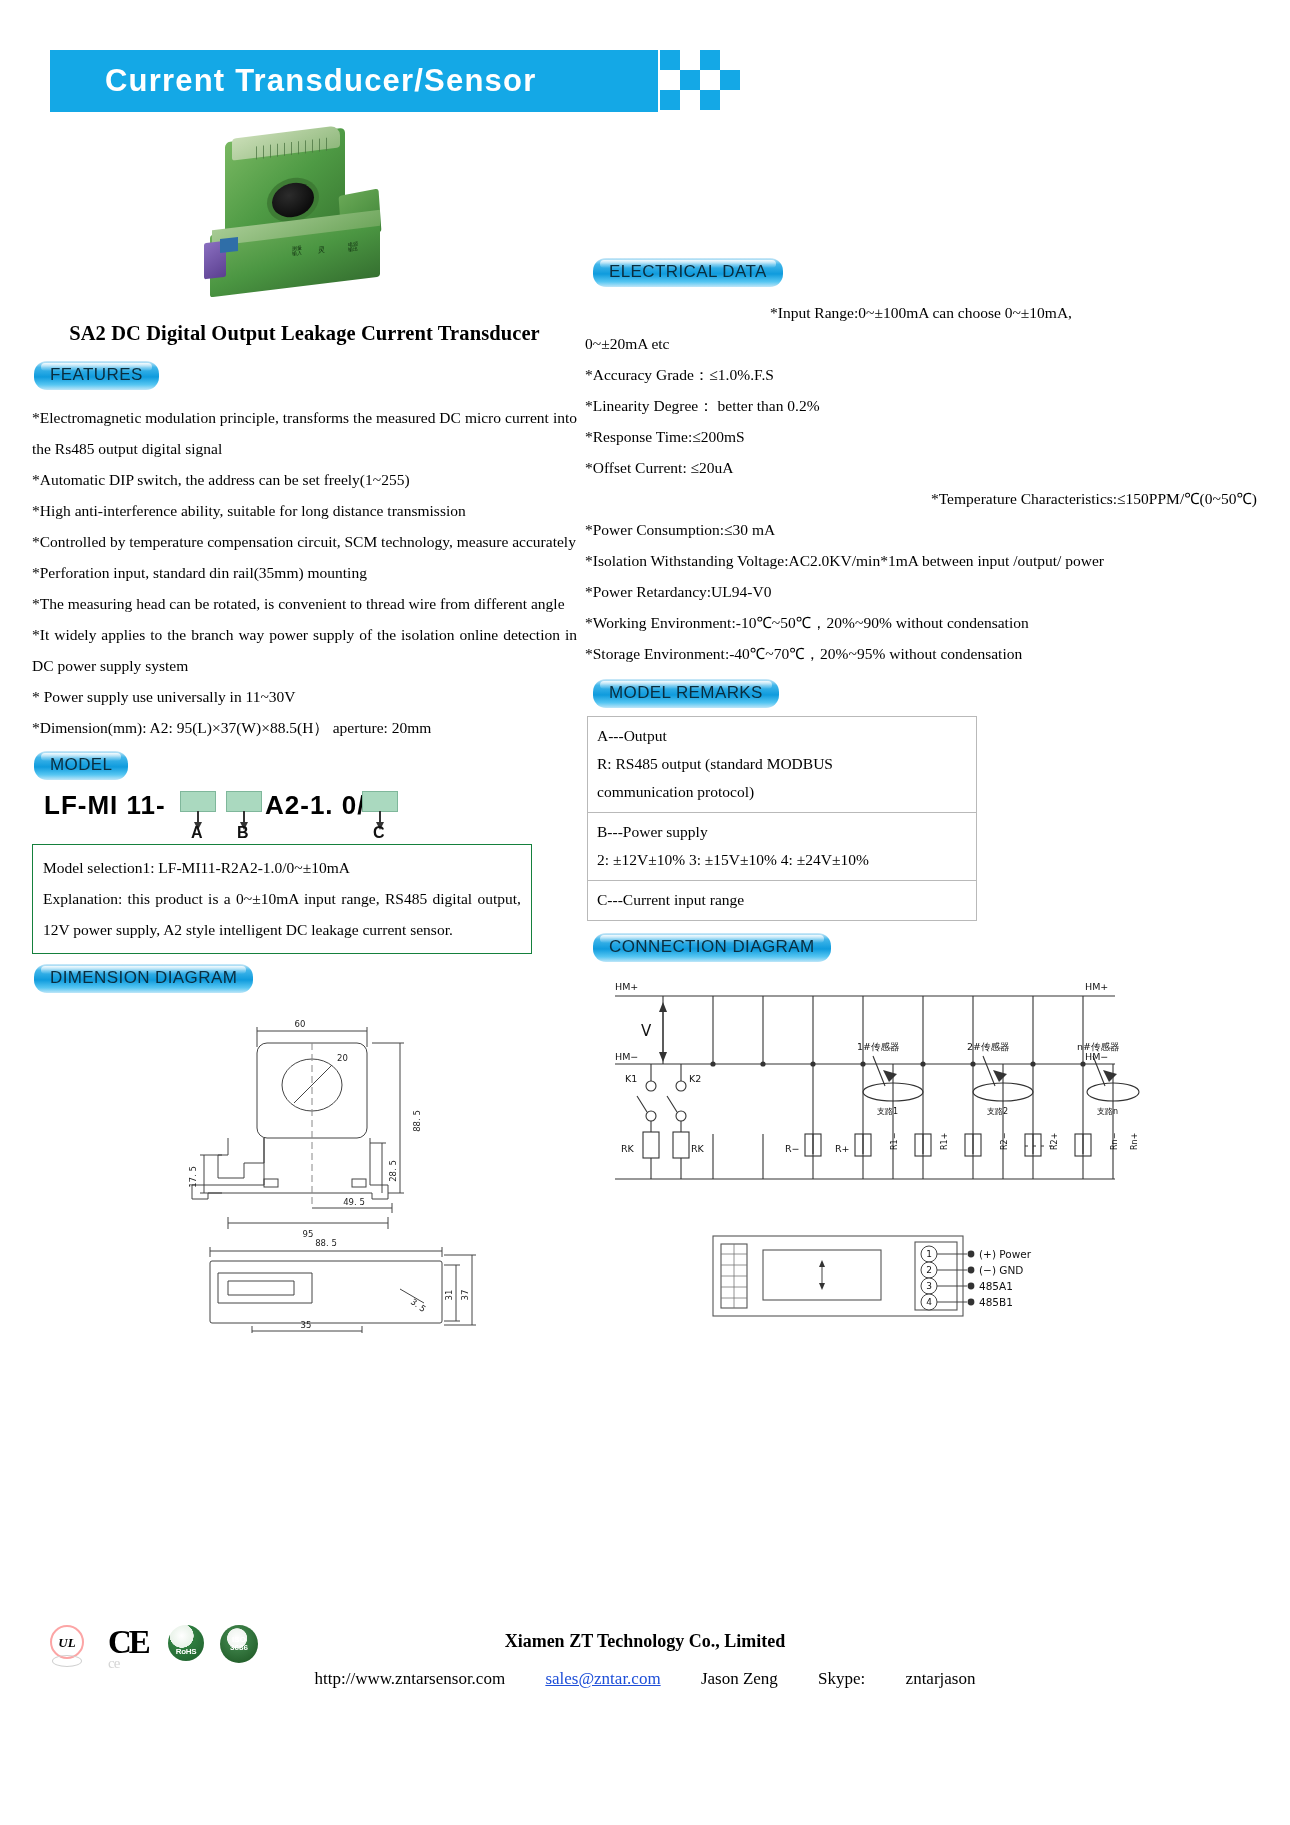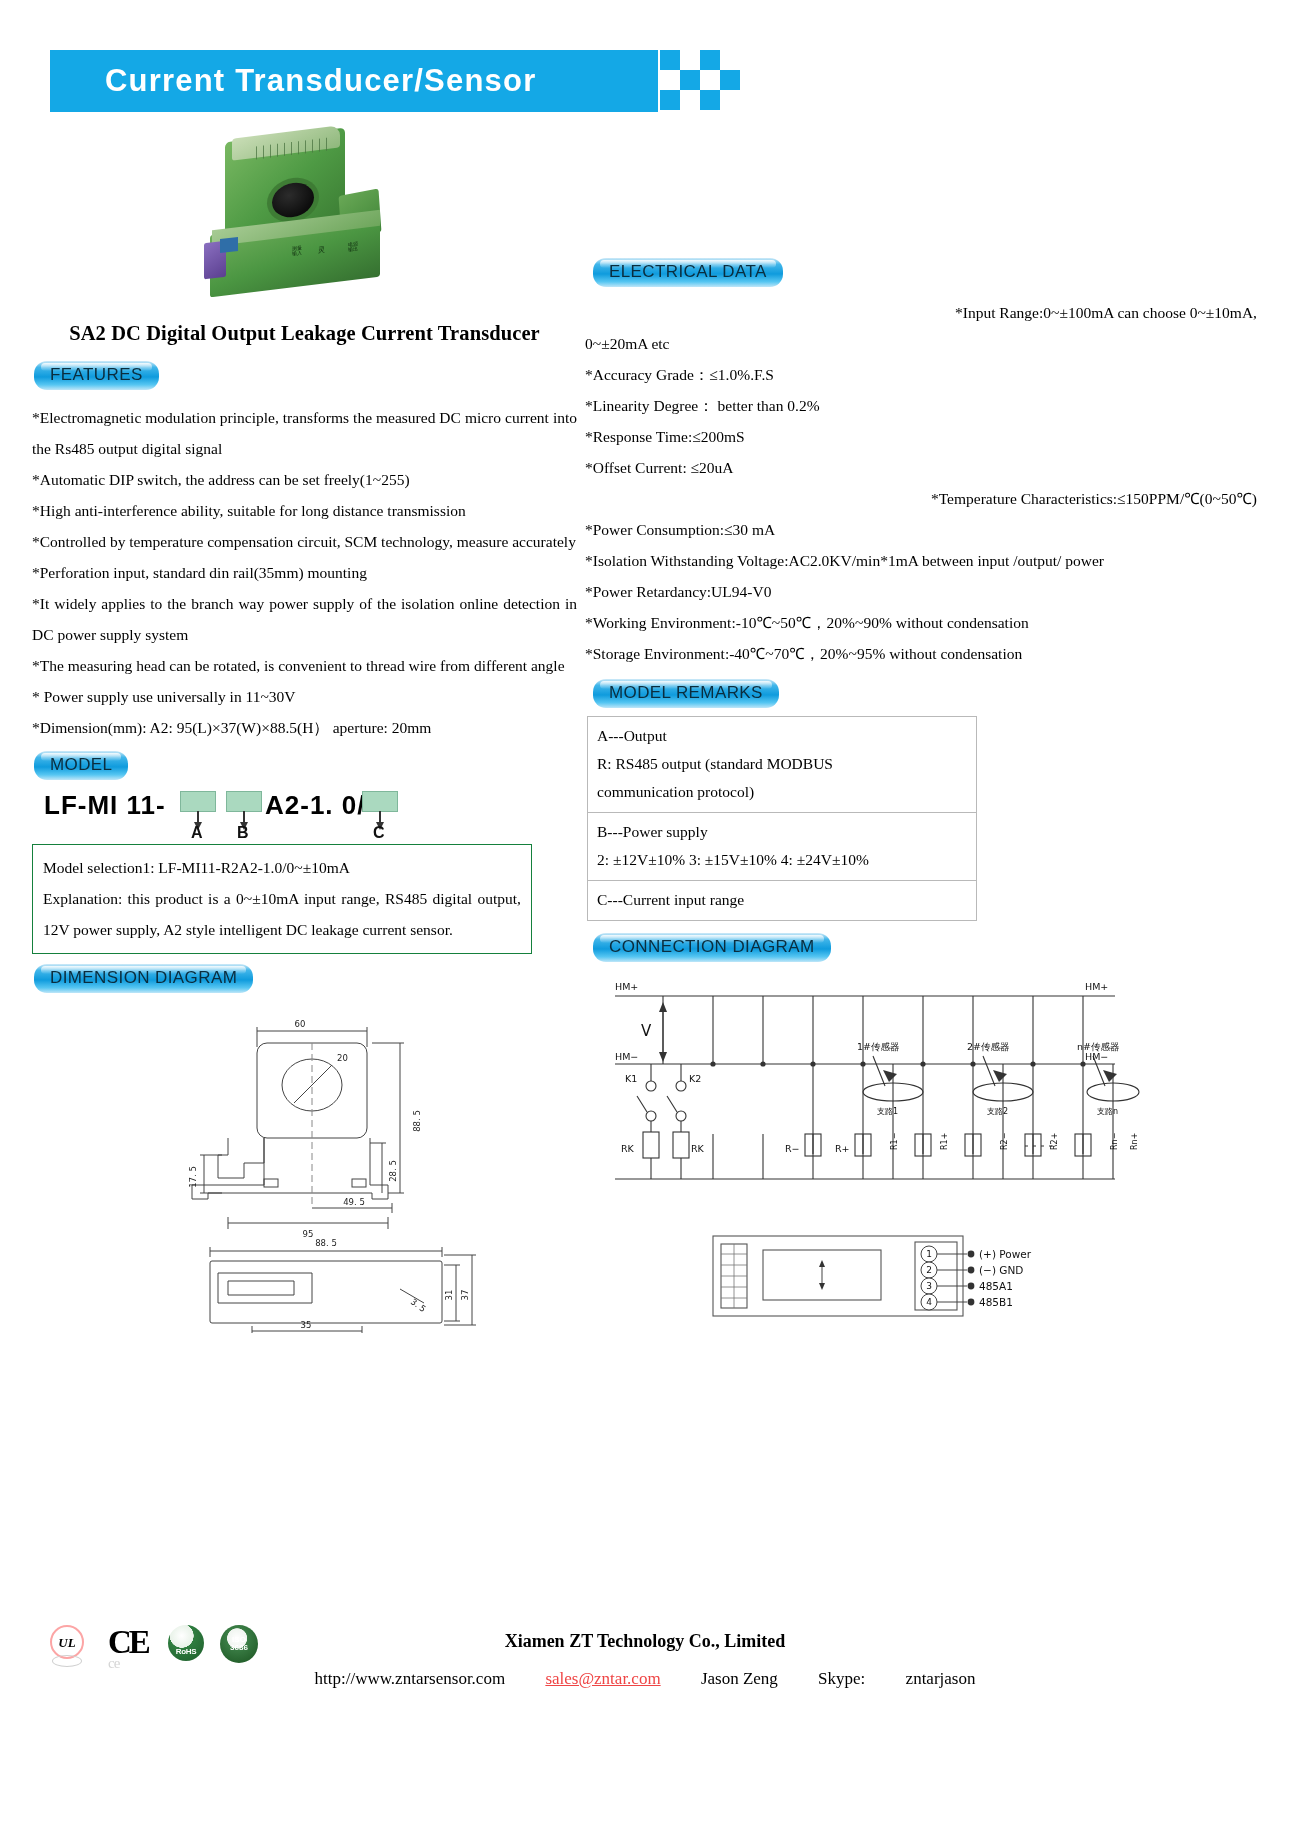--- a/index.html
+++ b/index.html
@@ -154,21 +154,21 @@
   .cert-rohs span{ position:absolute; left:0; right:0; bottom:5px; text-align:center;
               font-family:"Liberation Sans",sans-serif; font-weight:bold; font-size:8px; color:#fff; letter-spacing:-.3px;}
   .cert-iso{ left:170px; width:38px; height:38px; border-radius:50%;
              background:radial-gradient(circle at 45% 35%, #ffffff 0%, #f0f5f0 30%, #3a7d45 32%, #19521f 100%); }
   .cert-iso span{ position:absolute; left:0; right:0; top:11px; text-align:center;
              font-family:"Liberation Sans",sans-serif; font-weight:bold; font-size:8px; color:#fff; line-height:8px;}
   .company{ position:absolute; left:0; top:6px; width:1290px; text-align:center;
             font-size:18px; font-weight:bold; }
   .contacts{ position:absolute; left:0; top:44px; width:1290px; text-align:center; font-size:17px; }
   .contacts span{ margin:0 18px; }
-  .mailto{ color:#ef4444; text-decoration:underline; }
+  .mailto{ color:#1d4ed8; text-decoration:underline; }
 
   .small-lbl{ font-family:"DejaVu Sans", sans-serif; font-size:8.5px; fill:#222; }
 </style>
 </head>
 <body>
 
 <div class="banner-wrap">
   <div class="banner">
     <div class="banner-title">Current Transducer/Sensor</div>
   </div>
@@ -218,22 +218,22 @@
       <span>FEATURES</span>
     </div>
   </div>
 
   <div class="body-text" style="margin-top:12px;">
     <div>*Electromagnetic modulation principle, transforms the measured DC micro current into the Rs485 output digital signal</div>
     <div>*Automatic DIP switch, the address can be set freely(1~255)</div>
     <div>*High anti-interference ability, suitable for long distance transmission</div>
     <div>*Controlled by temperature compensation circuit, SCM technology, measure accurately</div>
     <div>*Perforation input, standard din rail(35mm) mounting</div>
+    <div>*The measuring head can be rotated, is convenient to thread wire from different angle</div>
     <div>*It widely applies to the branch way power supply of the isolation online detection in DC power supply system</div>
-    <div>*The measuring head can be rotated, is convenient to thread wire from different angle</div>
     <div style="text-align:left;">* Power supply use universally in 11~30V</div>
     <div style="text-align:left;">*Dimension(mm): A2: 95(L)×37(W)×88.5(H）  aperture: 20mm</div>
   </div>
 
   <div style="margin:8px 0 0 2px;">
     <div class="pill">
       <span>MODEL</span>
     </div>
   </div>
 
@@ -345,21 +345,21 @@
 
 <div class="col-right">
 
   <div style="margin-left:8px;">
     <div class="pill">
       <span>ELECTRICAL DATA</span>
     </div>
   </div>
 
   <div class="body-text" style="margin-top:10px; width:672px;">
-    <div style="text-align:right;">*Input Range:0~±100mA can choose 0~±10mA,</div>
+    <div style="text-align:center;">*Input Range:0~±100mA can choose 0~±10mA,</div>
     <div style="text-align:left;">  0~±20mA etc</div>
     <div style="text-align:left;">*Accuracy Grade：≤1.0%.F.S</div>
     <div style="text-align:left;">*Linearity Degree：  better than 0.2%</div>
     <div style="text-align:left;">*Response Time:≤200mS</div>
     <div style="text-align:left;">*Offset Current: ≤20uA</div>
     <div style="text-align:right;">*Temperature Characteristics:≤150PPM/℃(0~50℃)</div>
     <div style="text-align:left;">*Power Consumption:≤30 mA</div>
     <div>*Isolation Withstanding Voltage:AC2.0KV/min*1mA between input /output/ power</div>
     <div style="text-align:left;">*Power Retardancy:UL94-V0</div>
     <div style="text-align:left;">*Working Environment:-10℃~50℃，20%~90% without condensation</div>

